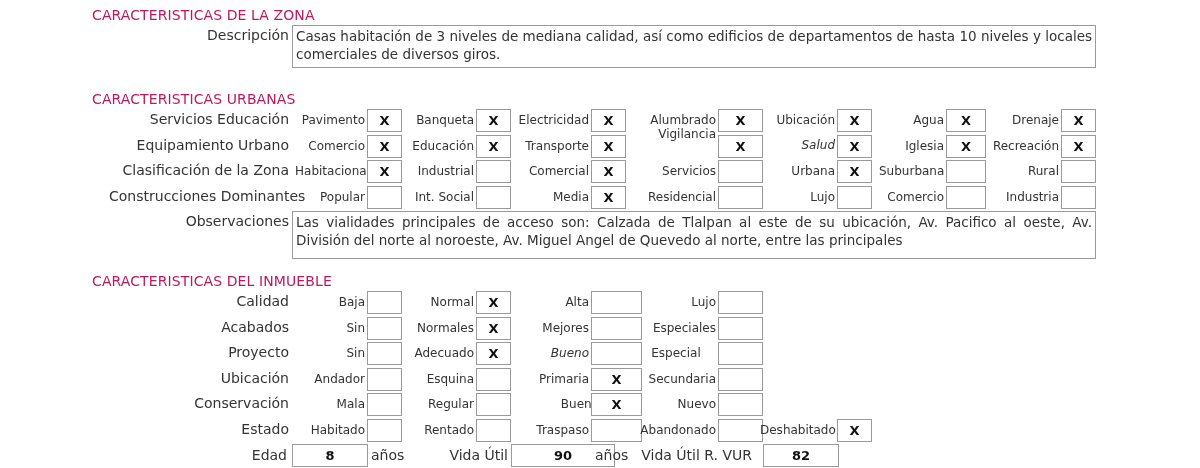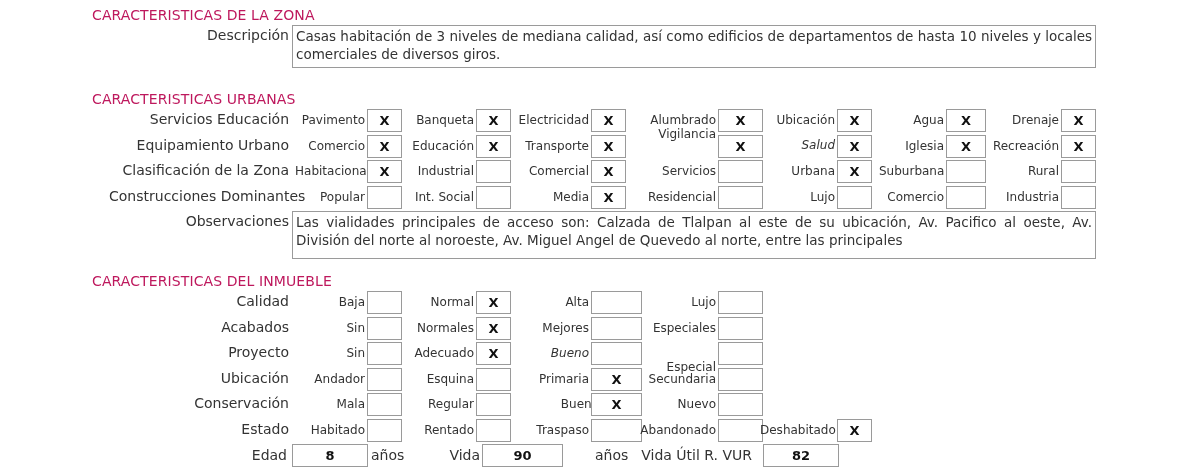--- a/index.html
+++ b/index.html
@@ -30,21 +30,21 @@
 <div class="abs lbl" style="left:150px;top:213px;width:139px;">Observaciones</div>
 <div class="abs tbox" style="left:292px;top:211px;width:804px;height:48px;">Las vialidades principales de acceso son: Calzada de Tlalpan al este de su ubicación, Av. Pacifico al oeste, Av. División del norte al noroeste, Av. Miguel Angel de Quevedo al norte, entre las principales</div>
 
 <div class="abs h" style="left:92px;top:273px;">CARACTERISTICAS DEL INMUEBLE</div>
 <div id="inmueble-grid"></div>
 
 <div class="abs lbl" style="left:190px;top:447px;width:97px;">Edad</div>
 <div class="abs box num" style="left:292px;top:444px;width:76px;">8</div>
 <div class="abs unit" style="left:371px;top:447px;">años</div>
 <div class="abs lbl" style="left:420px;top:447px;width:88px;">Vida Útil</div>
-<div class="abs box num" style="left:482px;top:444px;width:81px;">90</div>
+<div class="abs box num" style="left:511px;top:444px;width:104px;">90</div>
 <div class="abs unit" style="left:595px;top:447px;">años</div>
 <div class="abs lbl" style="left:640px;top:447px;width:112px;">Vida Útil R. VUR</div>
 <div class="abs box num" style="left:763px;top:444px;width:76px;">82</div>
 
 <div class="abs lbl" style="left:109px;top:111px;width:180px;">Servicios Educación</div>
 <div class="abs sl" style="left:295px;top:113px;width:70px;">Pavimento</div>
 <div class="abs box" style="left:367px;top:109px;width:35px;">X</div>
 <div class="abs sl" style="left:404px;top:113px;width:70px;">Banqueta</div>
 <div class="abs box" style="left:476px;top:109px;width:35px;">X</div>
 <div class="abs sl" style="left:514px;top:113px;width:75px;">Electricidad</div>
@@ -120,21 +120,21 @@
 <div class="abs box" style="left:591px;top:317px;width:51px;"></div>
 <div class="abs sl" style="left:636px;top:321px;width:80px;">Especiales</div>
 <div class="abs box" style="left:718px;top:317px;width:45px;"></div>
 <div class="abs lbl" style="left:109px;top:344px;width:180px;">Proyecto</div>
 <div class="abs sl" style="left:295px;top:346px;width:70px;">Sin</div>
 <div class="abs box" style="left:367px;top:342px;width:35px;"></div>
 <div class="abs sl" style="left:404px;top:346px;width:70px;">Adecuado</div>
 <div class="abs box" style="left:476px;top:342px;width:35px;">X</div>
 <div class="abs sl" style="left:514px;top:346px;width:75px;font-style:italic;">Bueno</div>
 <div class="abs box" style="left:591px;top:342px;width:51px;"></div>
-<div class="abs sl" style="left:636px;top:360px;width:80px;">Especial</div>
+<div class="abs sl" style="left:636px;top:346px;width:80px;text-align:center;">Especial</div>
 <div class="abs box" style="left:718px;top:342px;width:45px;"></div>
 <div class="abs lbl" style="left:109px;top:370px;width:180px;">Ubicación</div>
 <div class="abs sl" style="left:295px;top:372px;width:70px;">Andador</div>
 <div class="abs box" style="left:367px;top:368px;width:35px;"></div>
 <div class="abs sl" style="left:404px;top:372px;width:70px;">Esquina</div>
 <div class="abs box" style="left:476px;top:368px;width:35px;"></div>
 <div class="abs sl" style="left:514px;top:372px;width:75px;">Primaria</div>
 <div class="abs box" style="left:591px;top:368px;width:51px;">X</div>
 <div class="abs sl" style="left:636px;top:372px;width:80px;">Secundaria</div>
 <div class="abs box" style="left:718px;top:368px;width:45px;"></div>

